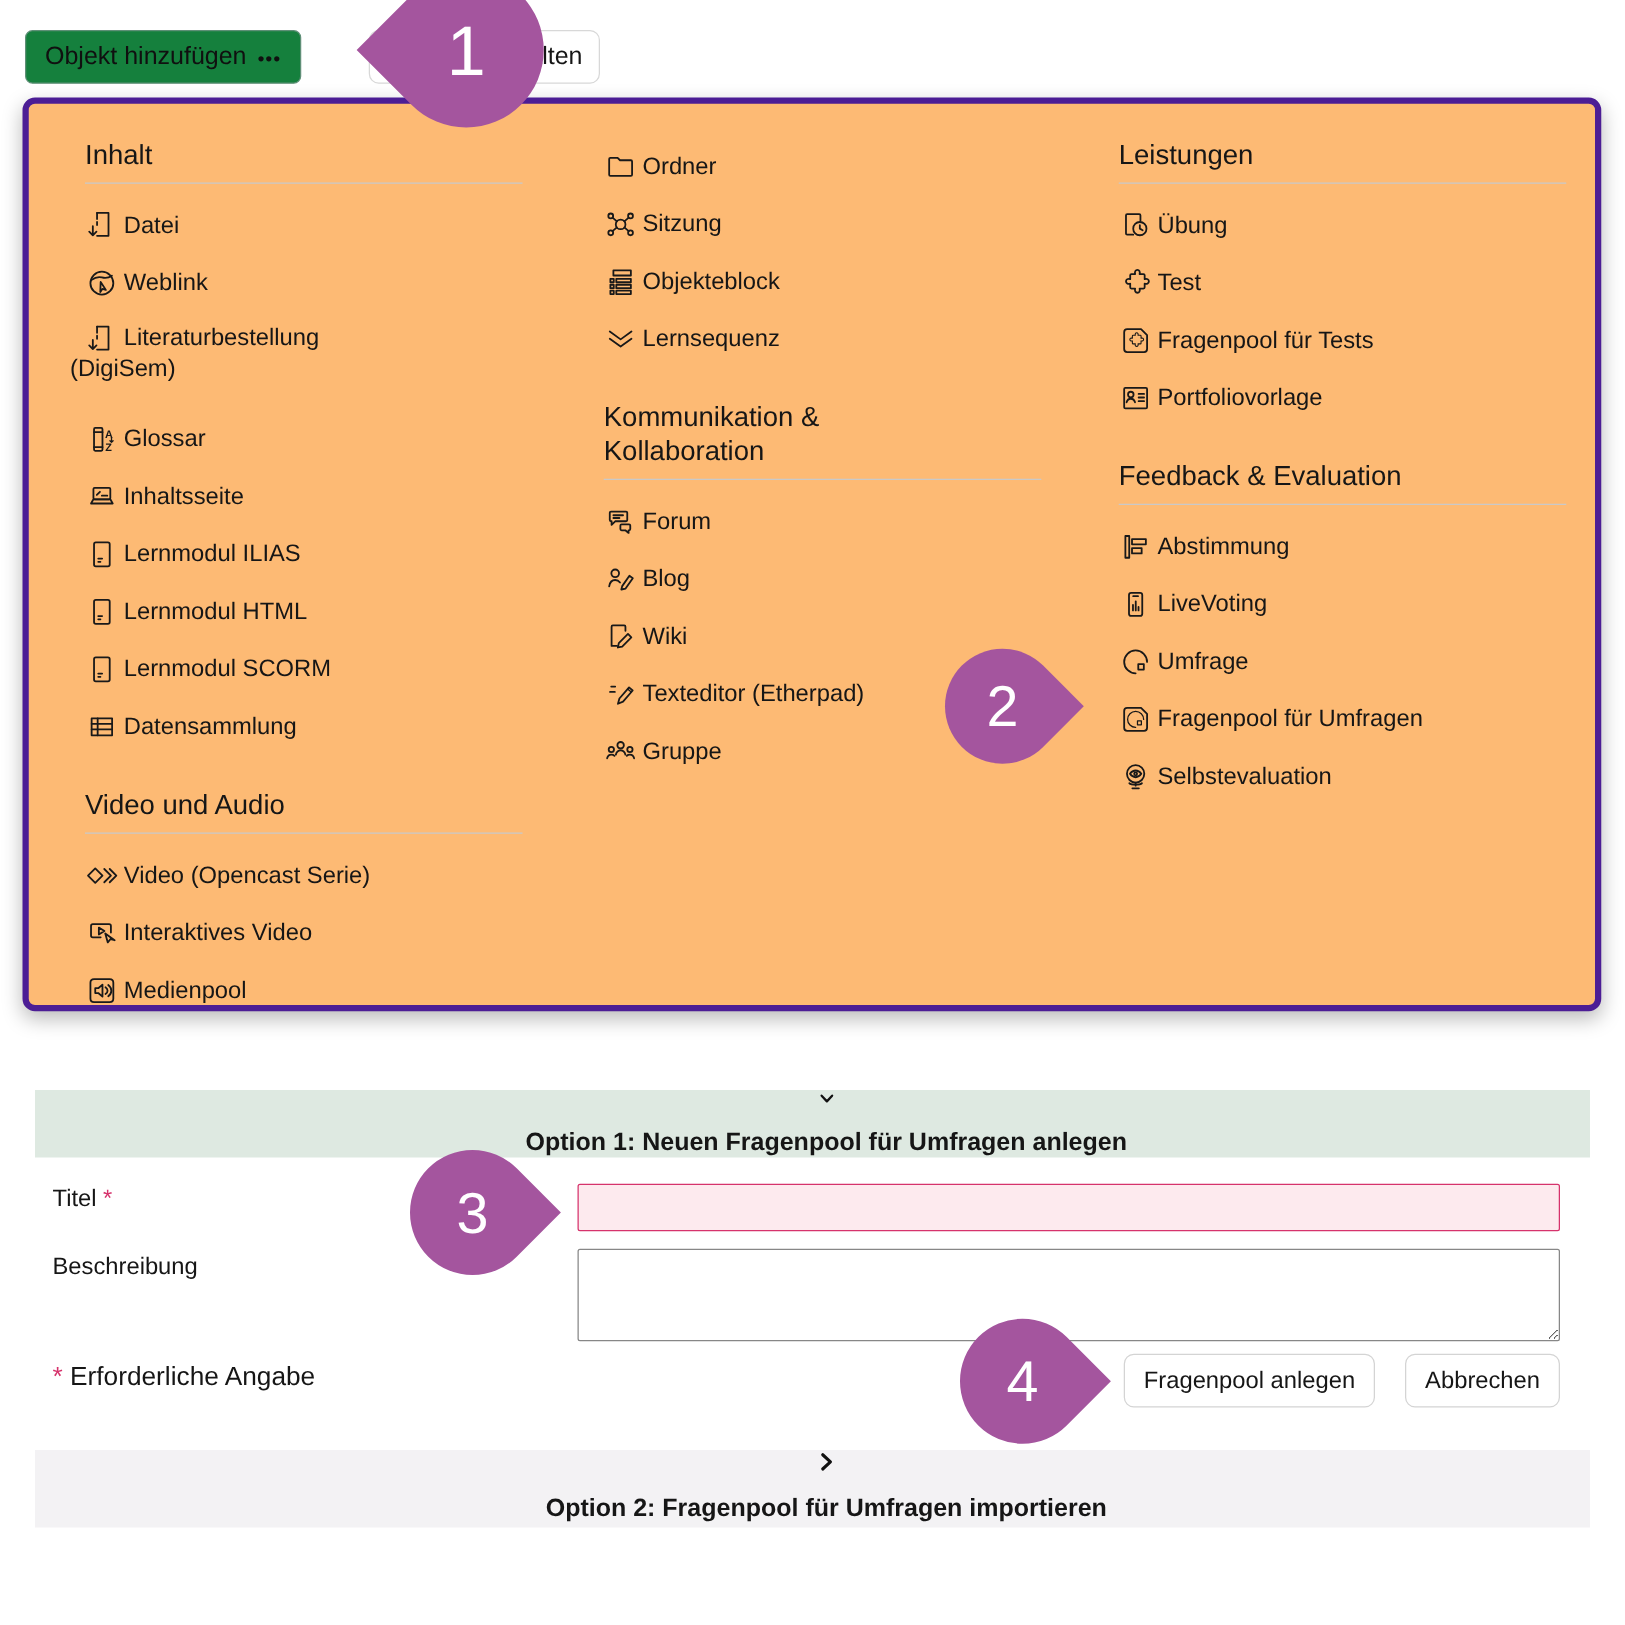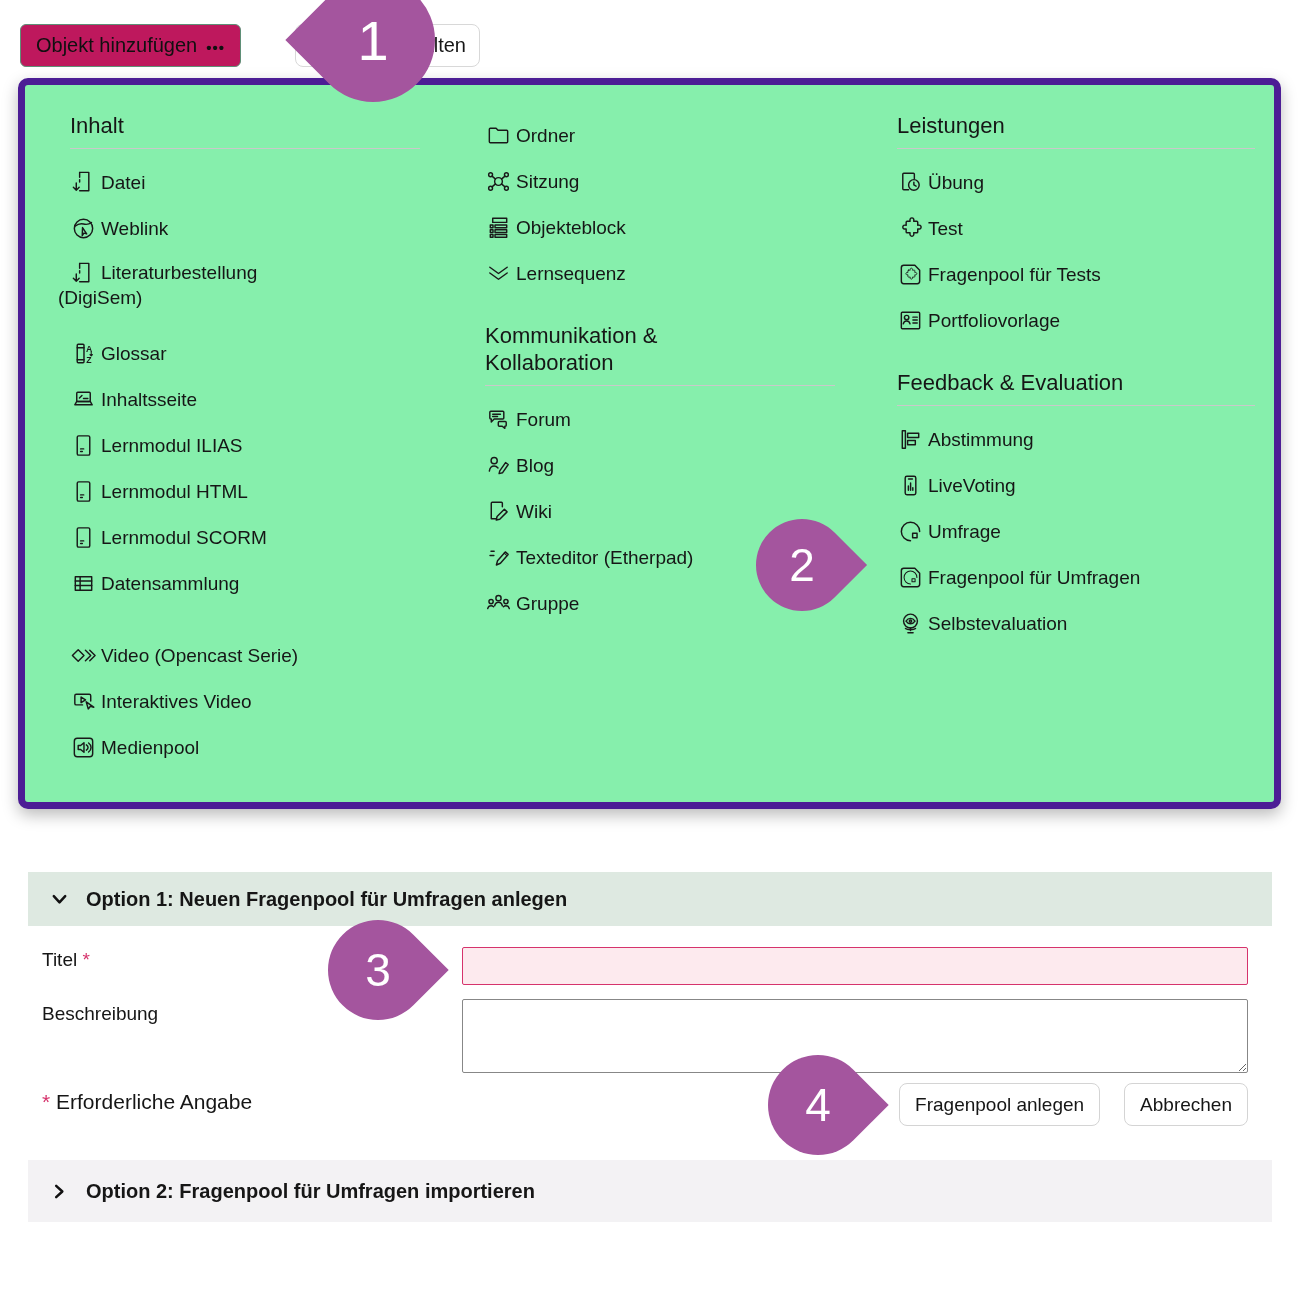--- a/index.html
+++ b/index.html
@@ -4,33 +4,33 @@
 <style>
   html,body{margin:0;padding:0}
   body{
     width:1300px;height:1300px;position:relative;overflow:hidden;
     background:#ffffff;color:#161616;
     font-family:"Liberation Sans","DejaVu Sans",sans-serif;
   }
   
   .btn-green{
     position:absolute;left:20px;top:24px;height:43px;padding:11px 15px;
-    background:#be185d;border:1px solid #5f8f77;border-radius:6px;
+    background:#15803d;border:1px solid #5f8f77;border-radius:6px;
     display:flex;align-items:center;gap:9px;font-size:20px;color:#101010;cursor:pointer;box-sizing:border-box;
   }
   .btn-green .dots{font-size:15px;letter-spacing:1px;padding-top:3px;font-weight:bold}
   .btn-ghost{
     position:absolute;left:295px;top:24px;width:185px;height:43px;box-sizing:border-box;
     background:#fff;border:1px solid #d8d8d8;border-radius:8px;
     display:flex;align-items:center;justify-content:flex-end;padding:0 13px;font-size:20px;cursor:pointer;
   }
   
   .panel{
     position:absolute;left:18px;top:78px;width:1263px;height:731px;box-sizing:border-box;
-    background:#86efac;border:7px solid #4c1d95;border-radius:10px;
+    background:#fdba74;border:5px solid #4c1d95;border-radius:10px;
     box-shadow:0 6px 16px rgba(0,0,0,.27);
   }
   .col{position:absolute;top:27px}
   .col1{left:45px;width:350px}
   .col2{left:460px;width:350px}
   .col3{left:872px;width:358px}
   .sec + .sec{margin-top:26px}
   .sec-title{
     font-size:22px;line-height:27px;font-weight:400;
     padding-bottom:9px;border-bottom:1px solid #c9c9c9;margin-bottom:10px;
@@ -38,21 +38,21 @@
   .sec-title.wrap span{display:block;max-width:250px}
   .item{display:flex;align-items:center;min-height:46px;gap:4px;font-size:19px;cursor:pointer}
   .item .lbl{line-height:25px}
   .item.hang{align-items:flex-start;padding-top:9px;min-height:79px;box-sizing:border-box}
   .item.hang .lbl2{display:block;margin-left:-43px}
   .ico{width:27px;height:27px;flex:0 0 27px;stroke:#191919;fill:none;stroke-width:1.5;stroke-linecap:round;stroke-linejoin:round}
   
   .opt-bar{
     position:absolute;left:28px;width:1244px;box-sizing:border-box;
     display:flex;align-items:center;gap:17px;padding-left:22px;
-    font-size:20px;font-weight:700;cursor:pointer;
+    font-size:20px;font-weight:700;cursor:pointer;flex-direction:column;
   }
   #opt1{top:872px;height:54px;background:#dee9e1}
   #opt2{top:1160px;height:62px;background:#f3f2f4}
   .chev{width:19px;height:19px;stroke:#111;fill:none;stroke-width:2.6;stroke-linecap:round;stroke-linejoin:round}
   .flabel{position:absolute;left:42px;font-size:19px}
   #lab-titel{top:949px}
   #lab-besch{top:1003px}
   .star{color:#d6336c}
   .input-title{
     position:absolute;left:462px;top:947px;width:786px;height:38px;box-sizing:border-box;
@@ -298,20 +298,21 @@
         <span class="lbl">Lernmodul SCORM</span>
       </div>
       <div class="item">
         <svg class="ico">
             <use href="#i-table"></use>
           </svg>
         <span class="lbl">Datensammlung</span>
       </div>
     </div>
     <div class="sec">
+      <div class="sec-title"><span>Video und Audio</span></div>
       <div class="item">
         <svg class="ico">
             <use href="#i-opencast"></use>
           </svg>
         <span class="lbl">Video (Opencast Serie)</span>
       </div>
       <div class="item">
         <svg class="ico">
             <use href="#i-ivideo"></use>
           </svg>

